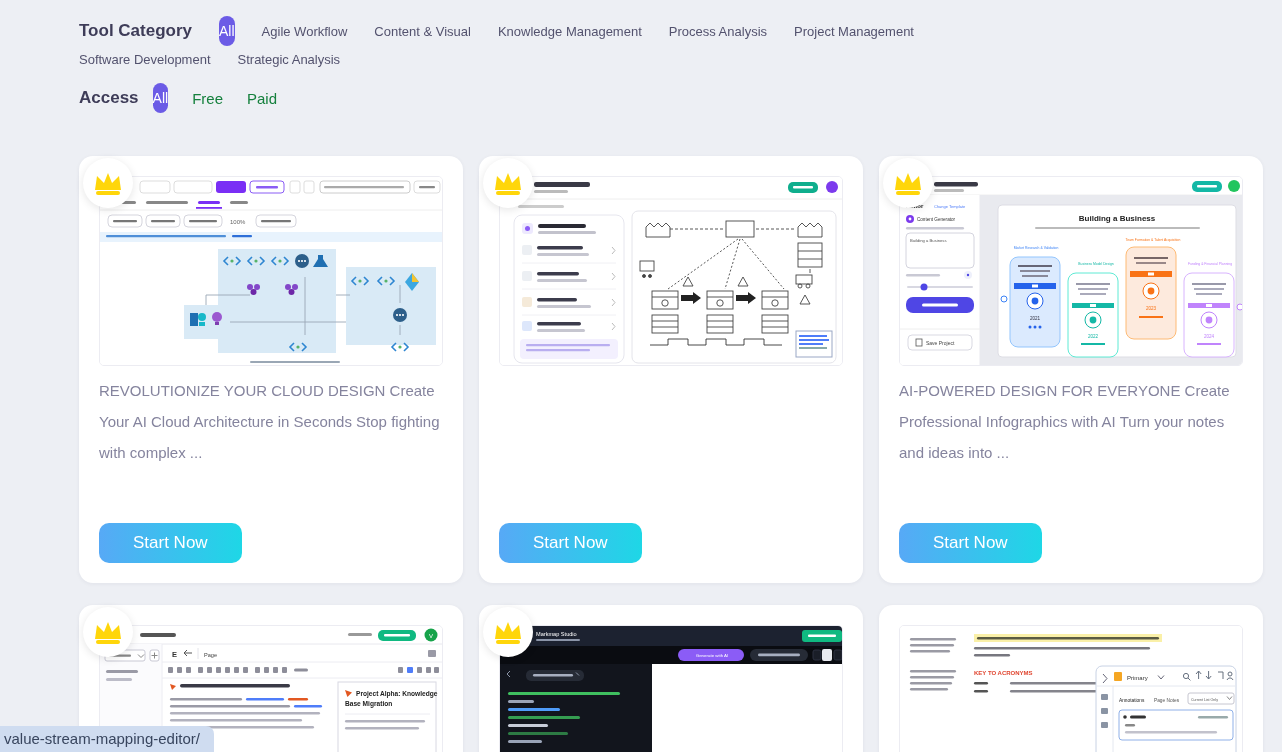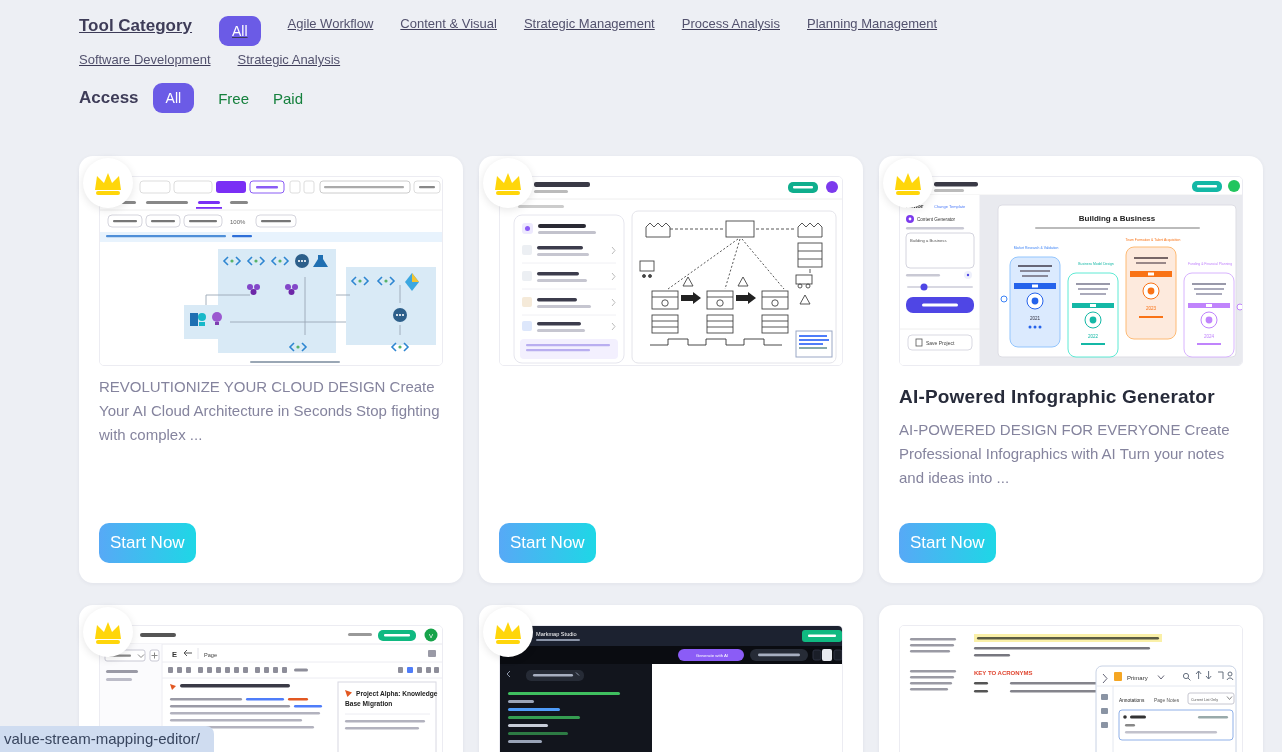--- a/index.html
+++ b/index.html
@@ -6,27 +6,27 @@
   html,body { width:1282px; height:752px; }
   body {
     background:#edeff4;
     font-family:"Liberation Sans", sans-serif;
     overflow:hidden;
     position:relative;
     color:#3e3c58;
   }
   
   .filters { padding:16px 0 0 79px; }
-  .frow { display:flex; align-items:flex-start; gap:27px; margin-bottom:6px;text-decoration:underline; }
+  .frow { display:flex; align-items:center; gap:27px; margin-bottom:6px; }
   .frow.indent { margin-bottom:16px; }
   .flabel { font-weight:bold; font-size:17px; color:#3e3c58; }
   .cat-item { font-size:13px; color:#53526e; cursor:pointer; }
   .pill-selected {
     background:#6b5be6; color:#fff; font-size:14px;
-    padding:7px 13px; border-radius:9px; cursor:pointer;
+    padding:7px 0; border-radius:9px; cursor:pointer;
   }
   .search-row { display:flex; align-items:center; margin:14px 0 18px 0; }
   .search-row .flabel { width:68px; }
   .search-input {
     width:218px; height:31px; border:1px solid #c9c9d6; border-radius:9px;
     background:#fff; font-size:14px; padding:0 10px; outline:none;
   }
   .access-row { display:flex; align-items:center; gap:24px; }
   .access-row .flabel { margin-right:-10px; }
   .access-item { font-size:15px; color:#15803d; cursor:pointer; }
@@ -48,48 +48,48 @@
   .thumb {
     width:344px; height:190px; border:1px solid #ececf2; border-radius:5px;
     overflow:hidden; background:#fff; flex:none;
   }
   .thumb svg { display:block; }
   .card-title {
     margin-top:18px; font-size:19px; line-height:25px; font-weight:bold;
     color:#272b3a; letter-spacing:.2px;
   }
   .card-desc {
-    margin-top:9px; font-size:15px; line-height:24px; color:#85849e;
+    margin-top:9px; font-size:15px; line-height:31px; color:#85849e;
   }
   .start-btn {
     margin-top:auto; align-self:flex-start; border:none; cursor:pointer;
     background:linear-gradient(90deg,#57a9f6,#1ed7e6);
     color:#fff; font-size:17px; font-family:inherit;
-    padding:10px 11px; border-radius:10px;text-align:right;
+    padding:10px 34px; border-radius:10px;text-align:right;
   }
   svg text { font-family:"Liberation Sans", sans-serif; }
   
   .status-tooltip {
     position:absolute; left:-8px; bottom:0; z-index:10;
     background:#cfdcf0; color:#38455e; font-size:15px;
     padding:4px 14px 5px 12px; border-radius:0 8px 0 0;
   }
 </style>
 </head>
 <body>
 
 <div class="filters">
   <div class="frow">
     <span class="flabel">Tool Category</span>
     <span class="pill-selected">All</span>
     <span class="cat-item">Agile Workflow</span>
     <span class="cat-item">Content &amp; Visual</span>
-    <span class="cat-item">Strategic Management</span>
+    <span class="cat-item">Knowledge Management</span>
     <span class="cat-item">Process Analysis</span>
-    <span class="cat-item">Planning Management</span>
+    <span class="cat-item">Project Management</span>
   </div>
   <div class="frow indent">
     <span class="cat-item">Software Development</span>
     <span class="cat-item">Strategic Analysis</span>
   </div>
   <div class="access-row">
     <span class="flabel">Access</span>
     <span class="pill-selected">All</span>
     <span class="access-item">Free</span>
     <span class="access-item">Paid</span>
@@ -383,21 +383,20 @@
           <rect x="296" y="116" width="26" height="2" fill="#aab"></rect>
         <rect x="288" y="126" width="42" height="5" fill="#c084fc"></rect>
           <rect x="306" y="127" width="6" height="3" fill="#fff"></rect>
         <circle cx="309" cy="143" r="8" fill="#fff" stroke="#c084fc"></circle>
           <circle cx="309" cy="143" r="3.4" fill="#c084fc"></circle>
         <text x="309" y="161" font-size="4.6" fill="#c084fc" text-anchor="middle">2024</text>
         <rect x="297" y="166" width="24" height="2" fill="#c084fc"></rect>
         <circle cx="340" cy="130" r="3" fill="#fff" stroke="#c084fc"></circle>
       </svg>
     </div>
-    <div class="card-title">AI-Powered Infographic Generator</div>
     <div class="card-desc">AI-POWERED DESIGN FOR EVERYONE Create Professional Infographics with AI Turn your notes and ideas into ...</div>
     <button class="start-btn">Start Now</button>
   </div>
 
   <div class="card">
     <div class="crown-badge">
       <svg width="30" height="26" viewBox="0 0 30 26">
           <path d="M2 20 L4 6 L11 13 L15 3 L19 13 L26 6 L28 20 Z" fill="#ffd60a"></path>
           <rect x="3" y="21" width="24" height="4" rx="2" fill="#ffd60a"></rect>
         </svg>

